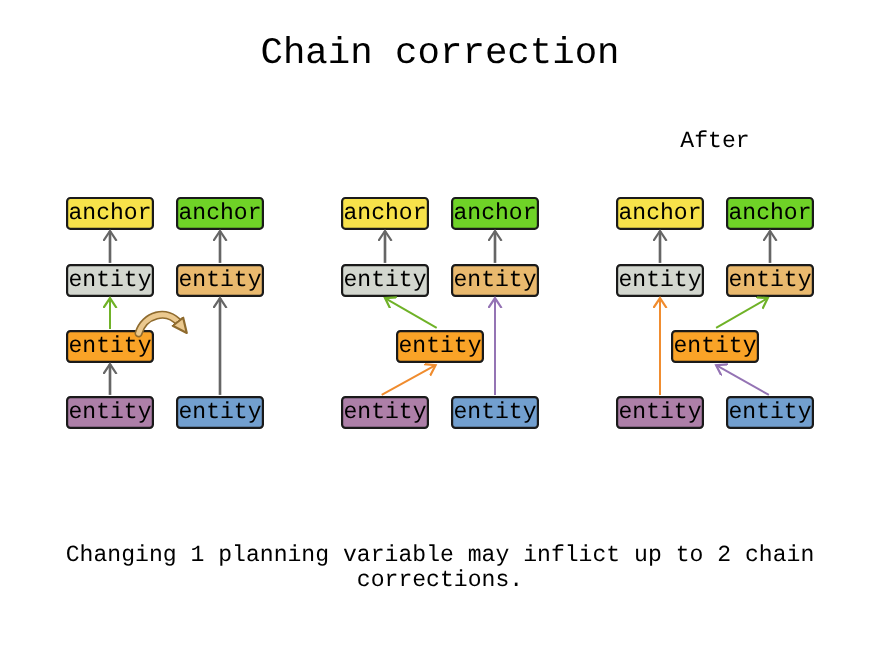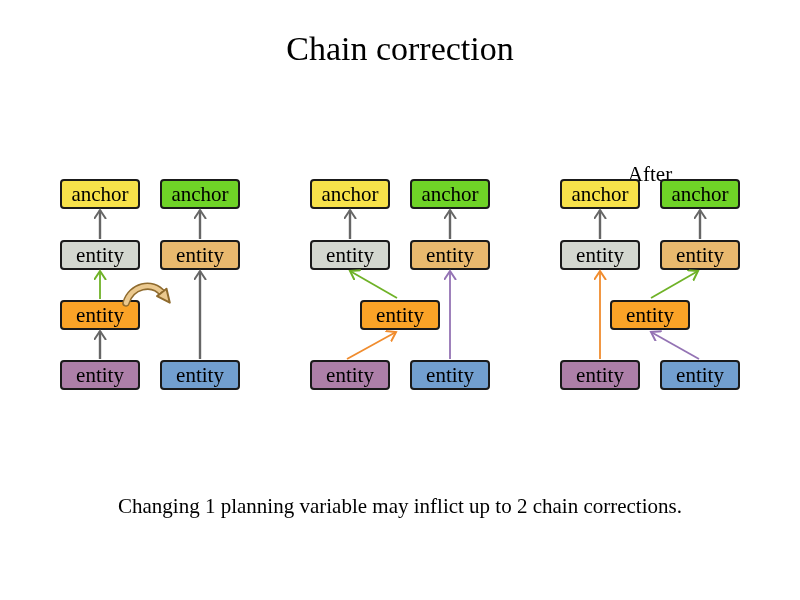--- a/index.html
+++ b/index.html
@@ -1,28 +1,28 @@
 <!DOCTYPE html>
 <html><head>
 <meta charset="utf-8">
 <style>
   html,body{margin:0;padding:0;background:#ffffff;}
   .screen{
     position:relative;width:800px;height:600px;background:#ffffff;
-    font-family:Liberation Serif, serif;color:#000;overflow:hidden;
+    font-family:Liberation Mono, monospace;color:#000;overflow:hidden;
   }
   .title{
     position:absolute;top:30px;left:0;width:800px;text-align:center;
     font-size:34px;line-height:38px;
   }
   .group-label{
     position:absolute;top:118px;width:140px;text-align:center;font-size:21px;
   }
   .group-label.before{left:330px;}
-  .group-label.after{left:580px;margin-top:44px;}
+  .group-label.after{left:580px;}
   .caption{
     position:absolute;top:494px;left:0;width:800px;text-align:center;font-size:21px;
   }
   .node{
     position:absolute;box-sizing:border-box;
     border-radius:4px;border:2px solid #1a1a1a;
     display:flex;align-items:center;justify-content:center;
     font-size:21px;line-height:1;
   }
   svg.arrow-layer{position:absolute;left:0;top:0;pointer-events:none;}

